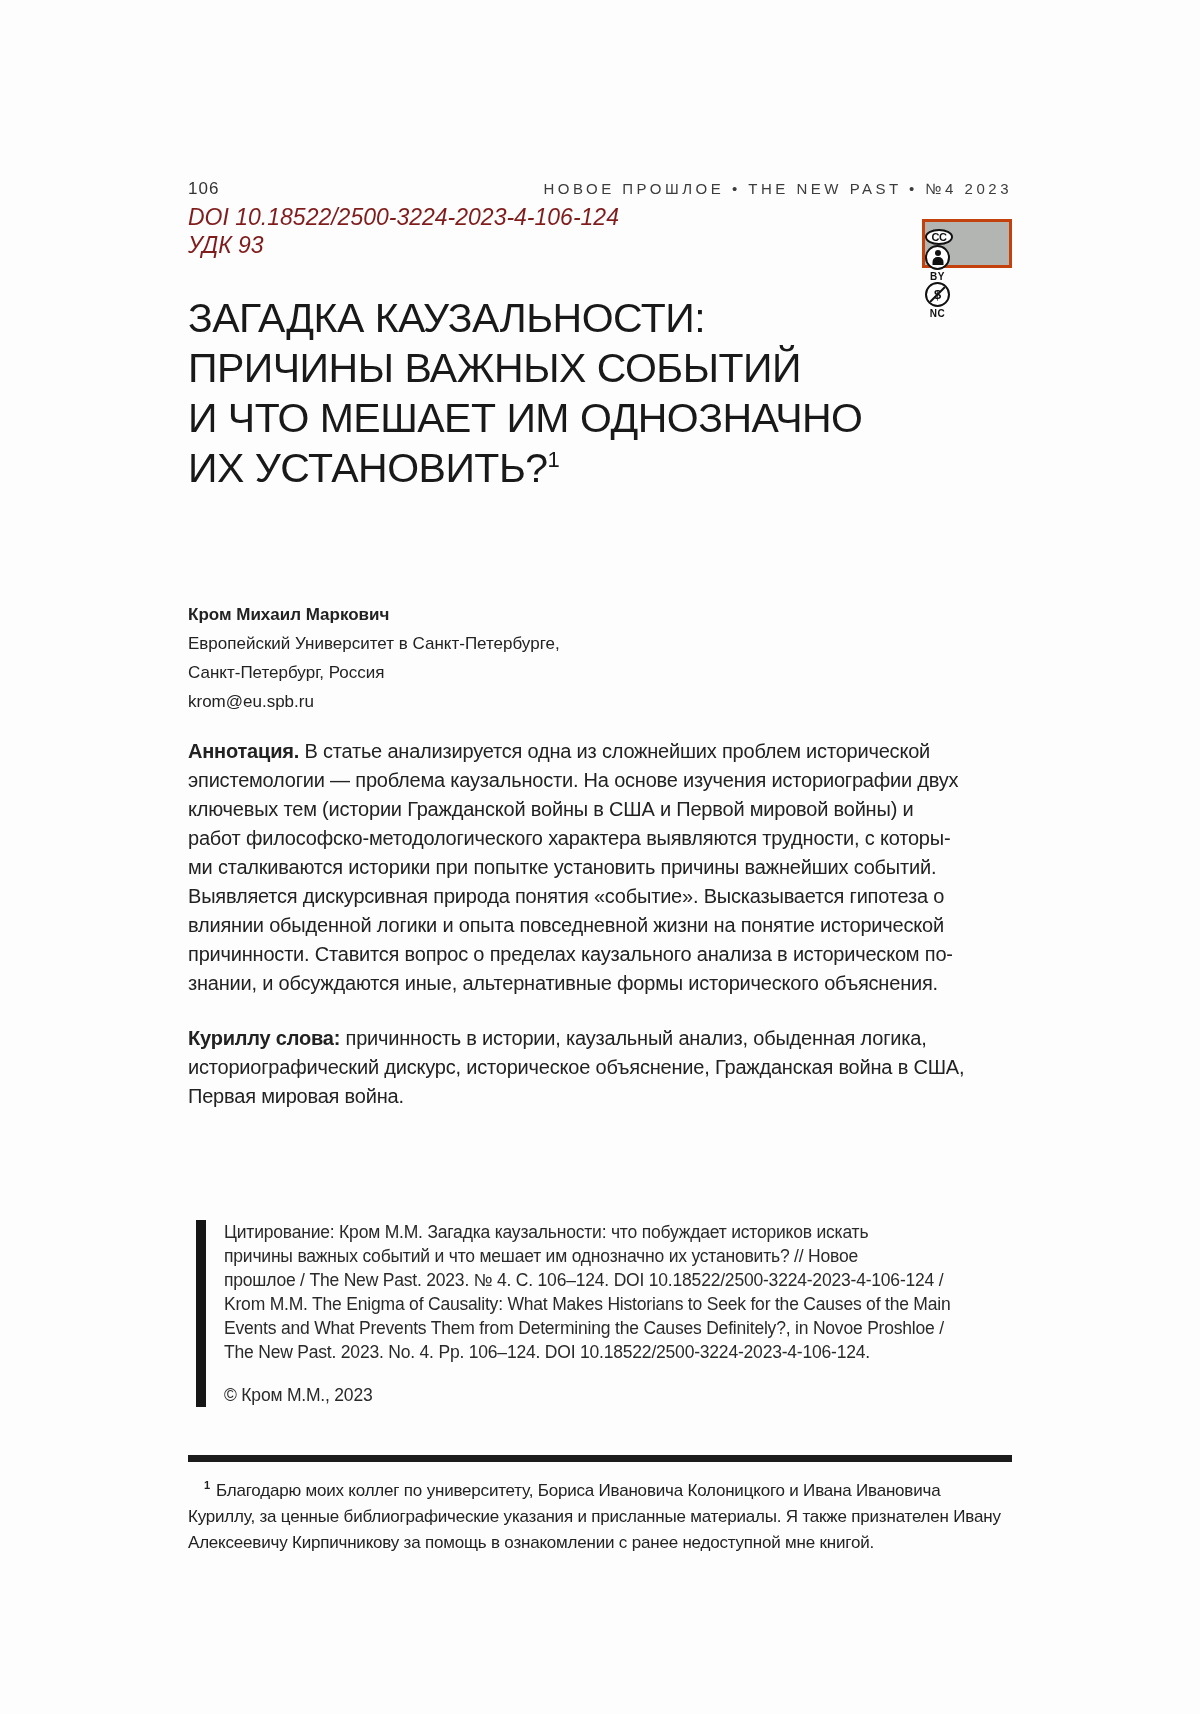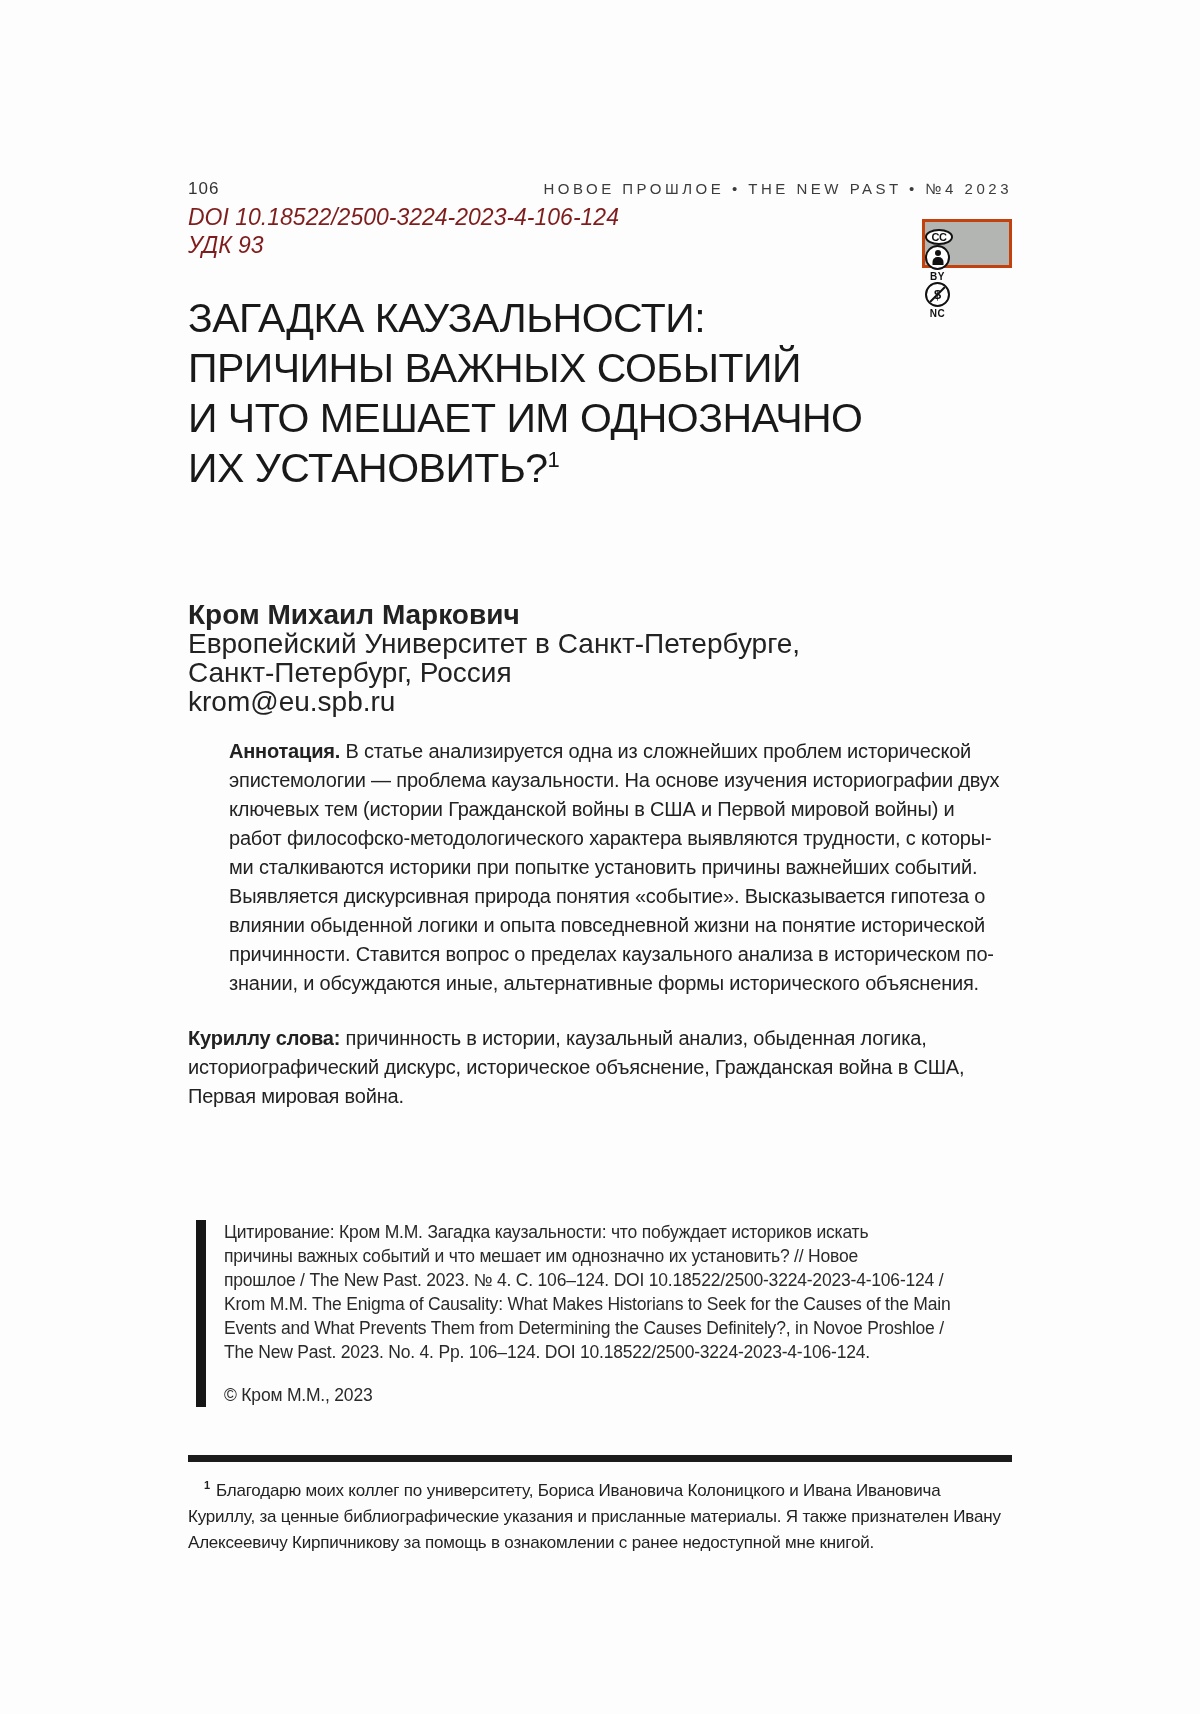--- a/index.html
+++ b/index.html
@@ -61,26 +61,26 @@
 
   
   .title {
     top:293px; width:880px;
     font-size:41px; font-weight:normal; line-height:50px;
     letter-spacing:-0.5px; color:#191919;
   }
   .title sup { font-size:22px; vertical-align:super; line-height:0; }
 
   
-  .author { top:600px; font-size:28px; line-height:29px; color:#222; }
+  .author { top:600px; font-size:17px; line-height:29px; color:#222; }
   .author .name { font-weight:bold; }
 
   
   .para { font-size:20px; line-height:29px; color:#222; letter-spacing:-0.2px; }
-  .abstract { top:737px;margin-left:41px; }
+  .abstract { top:737px; }
   .keywords { top:1024px; }
   .para .lbl { font-weight:bold; }
   .prelines { white-space:pre-line; }
 
   
   .citation {
     top:1220px; left:196px; width:780px;
     border-left:10px solid #161616;
     padding-left:18px;
     font-size:17.5px; line-height:24px; color:#2a2a2a; letter-spacing:-0.2px;

